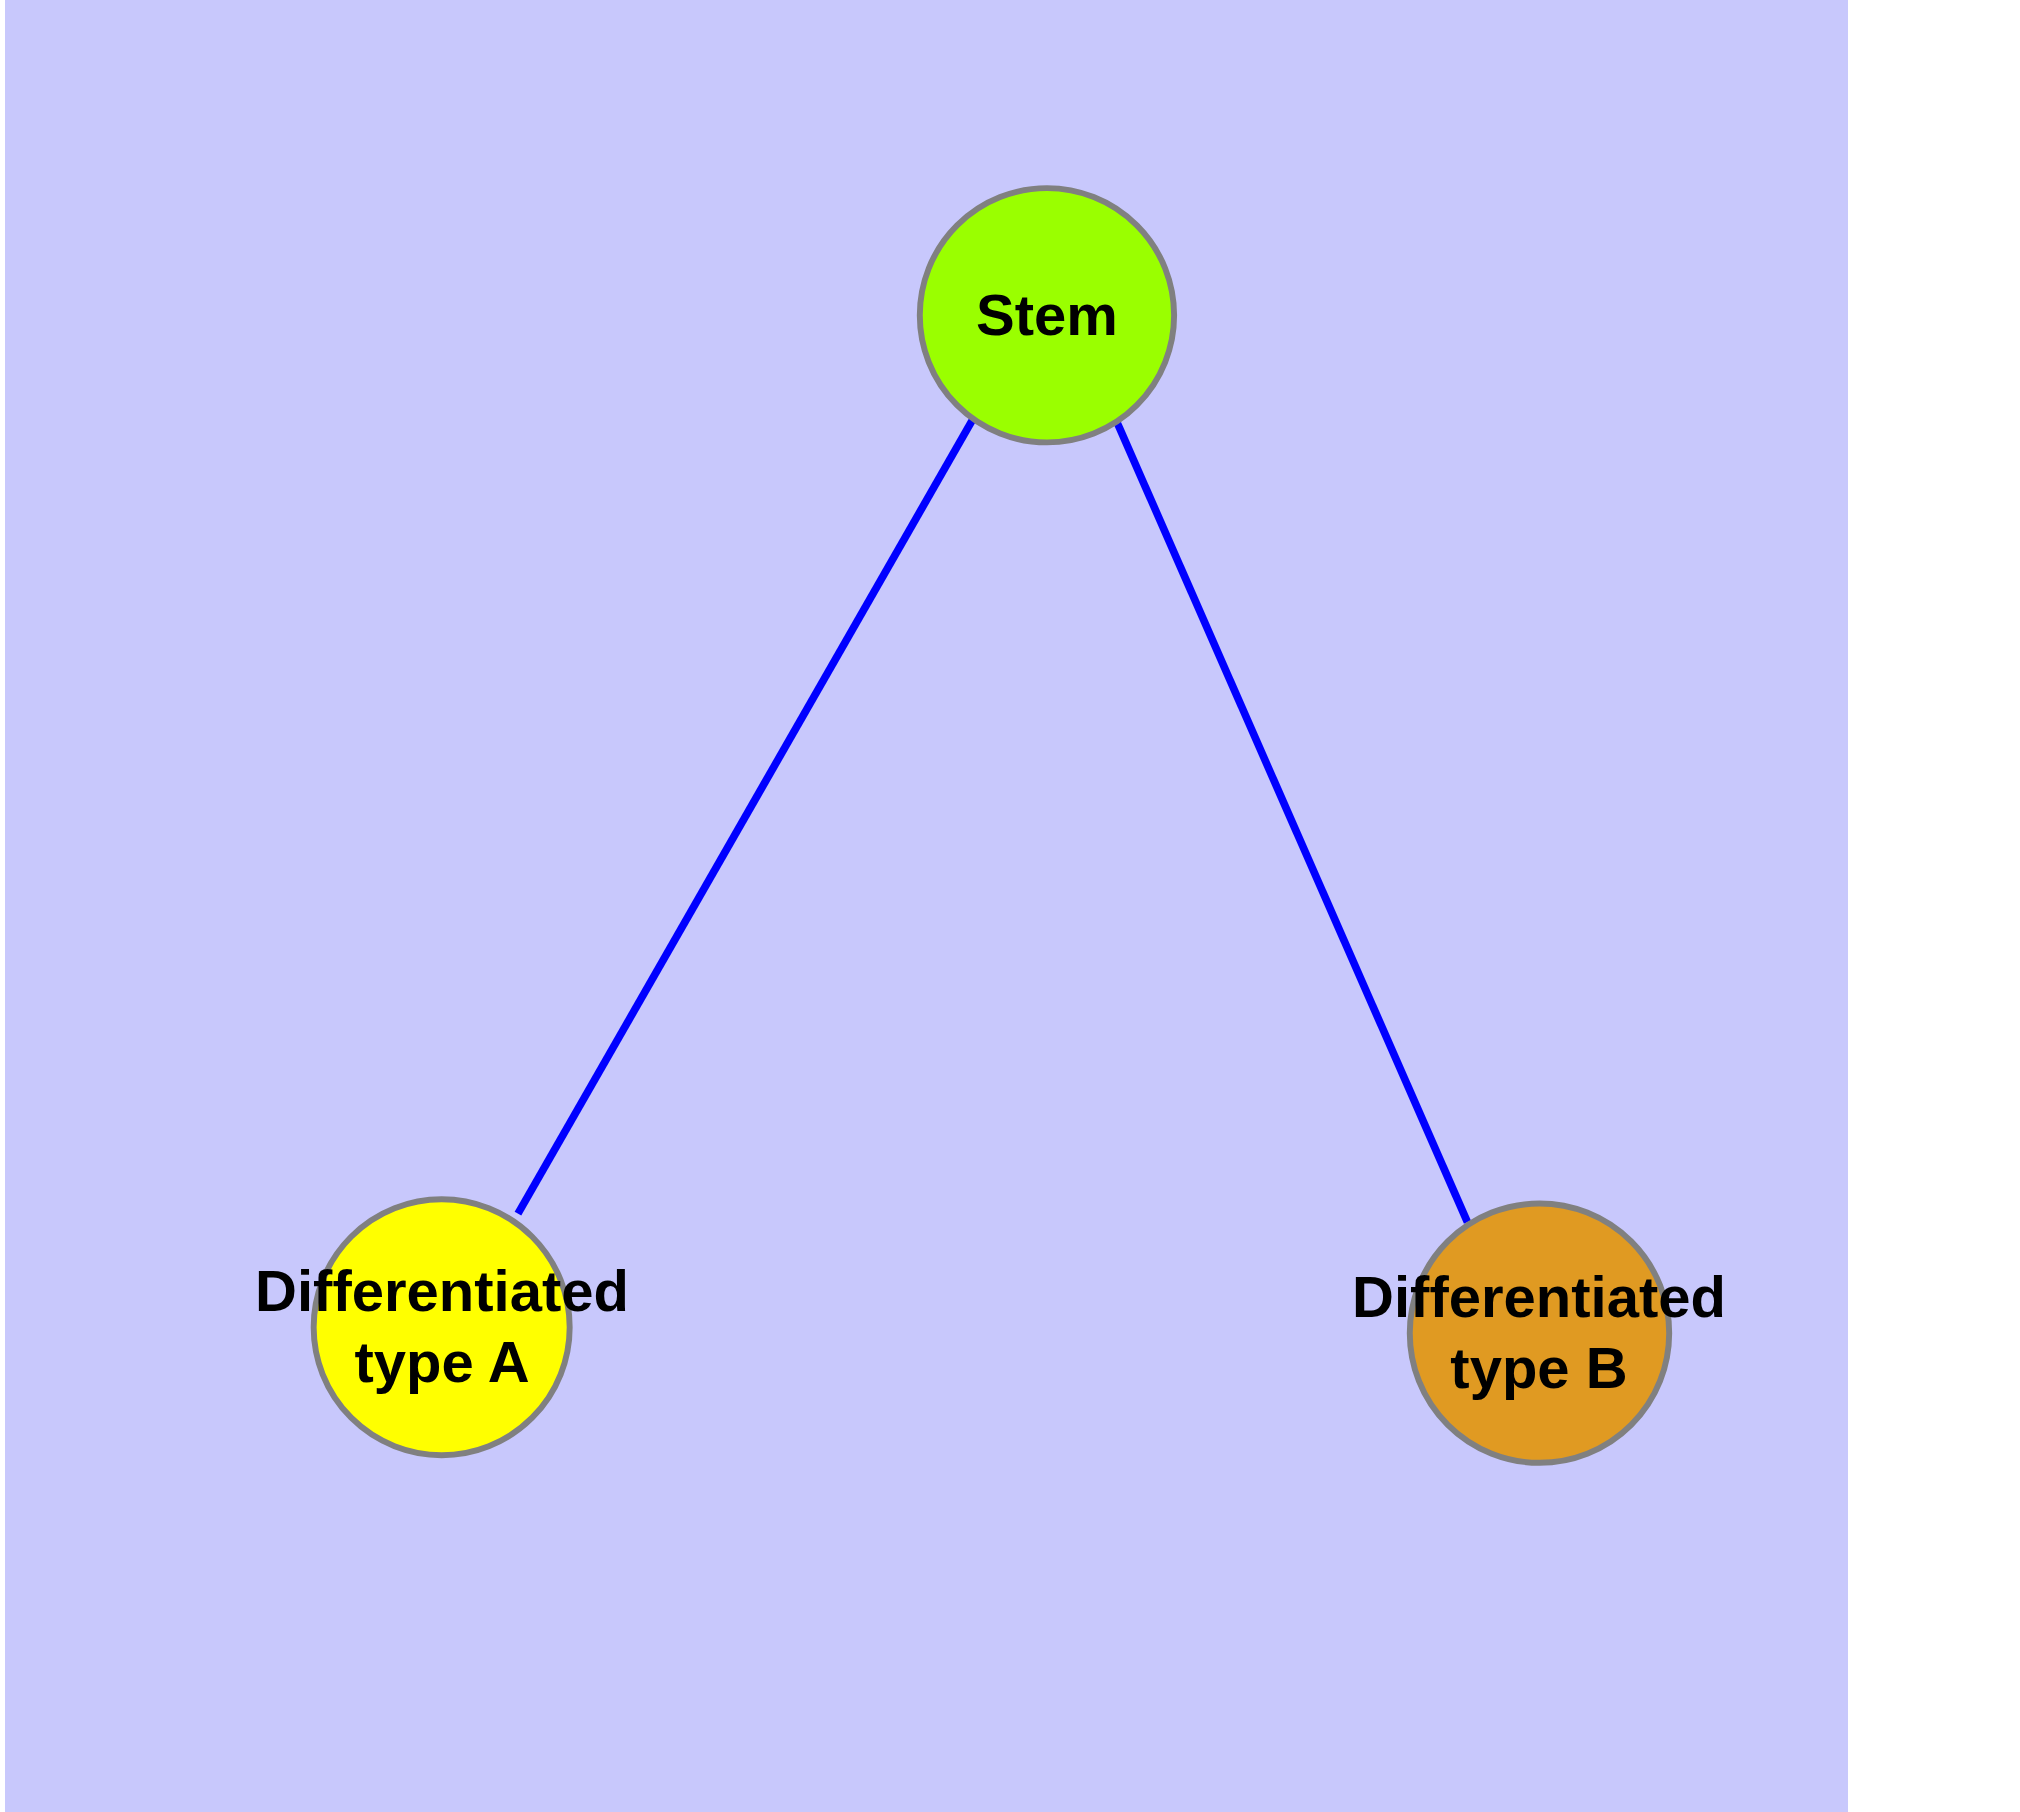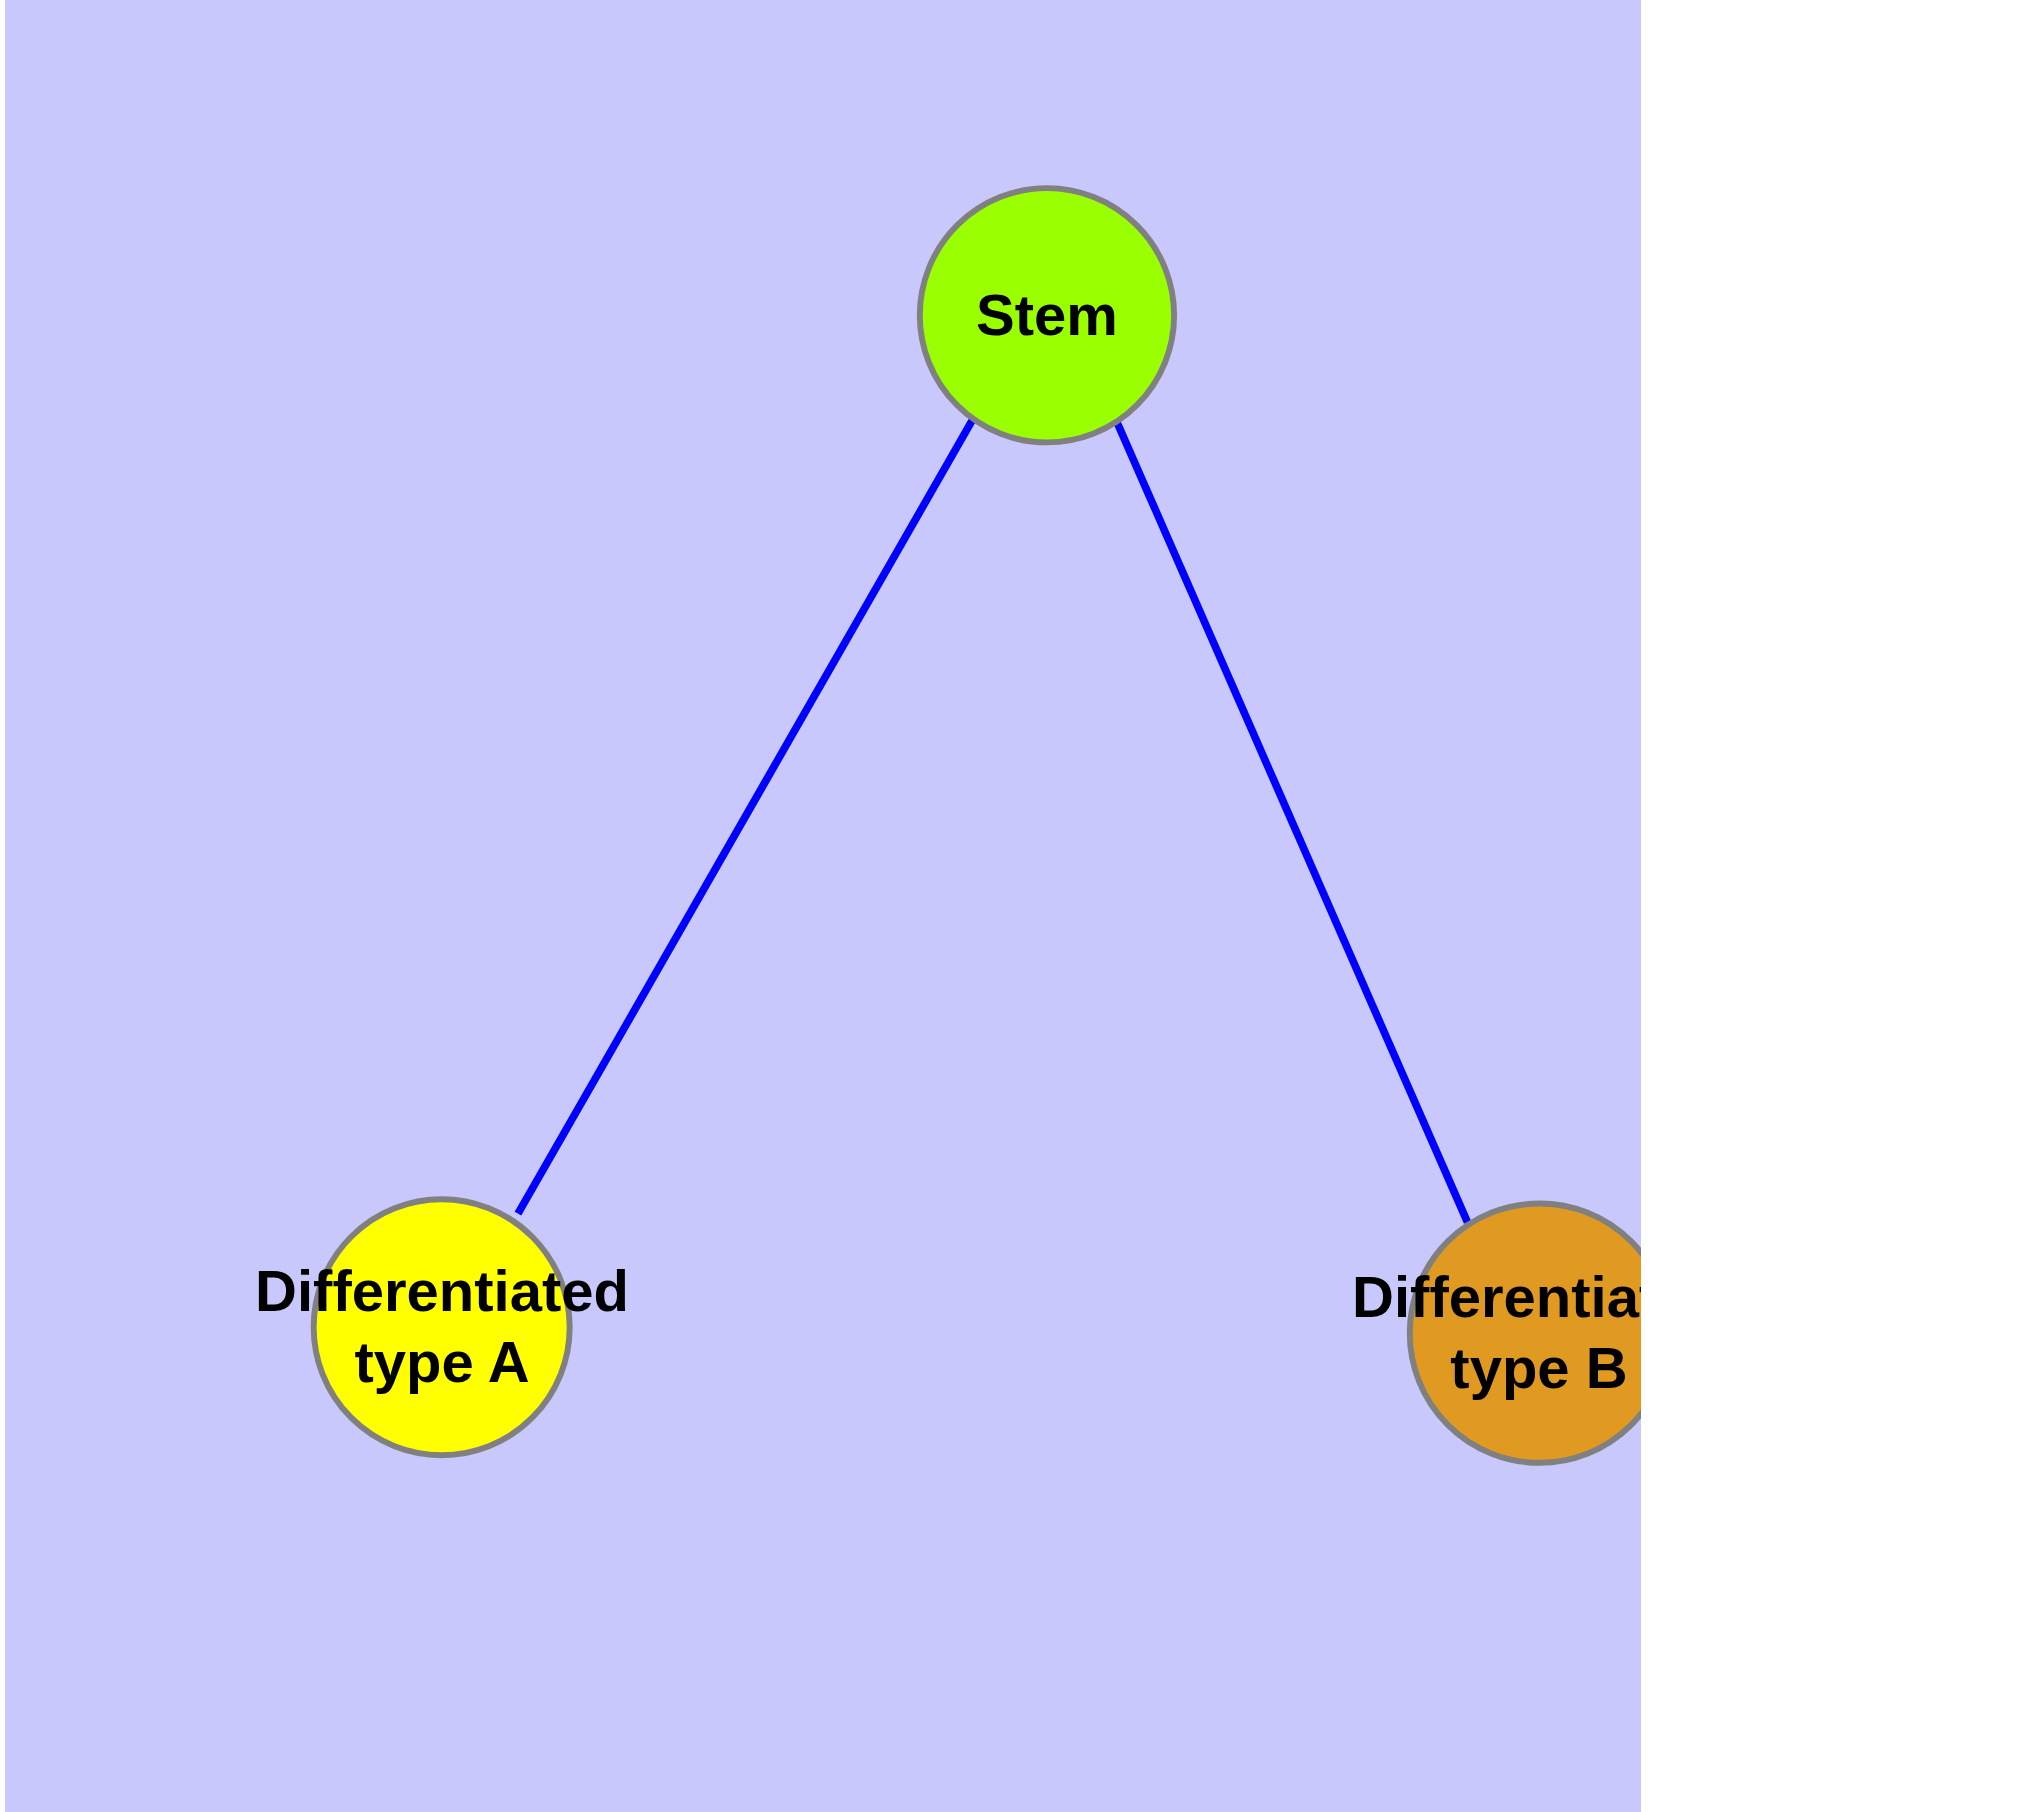--- a/index.html
+++ b/index.html
@@ -3,21 +3,21 @@
 <meta charset="utf-8">
 <title>Cell differentiation graph</title>
 <style>
   html, body {
     margin: 0;
     padding: 0;
     background: #ffffff;
   }
   #canvas {
     position: relative;
-    width: 1641px;
+    width: 1848px;
     height: 1812px;
     background: #ffffff;
     overflow: hidden;
     font-family: "Liberation Sans", sans-serif;
   }
   #plot-area {
     position: absolute;
     left: 5.1px;
     top: 0px;
     width: 2015px;

